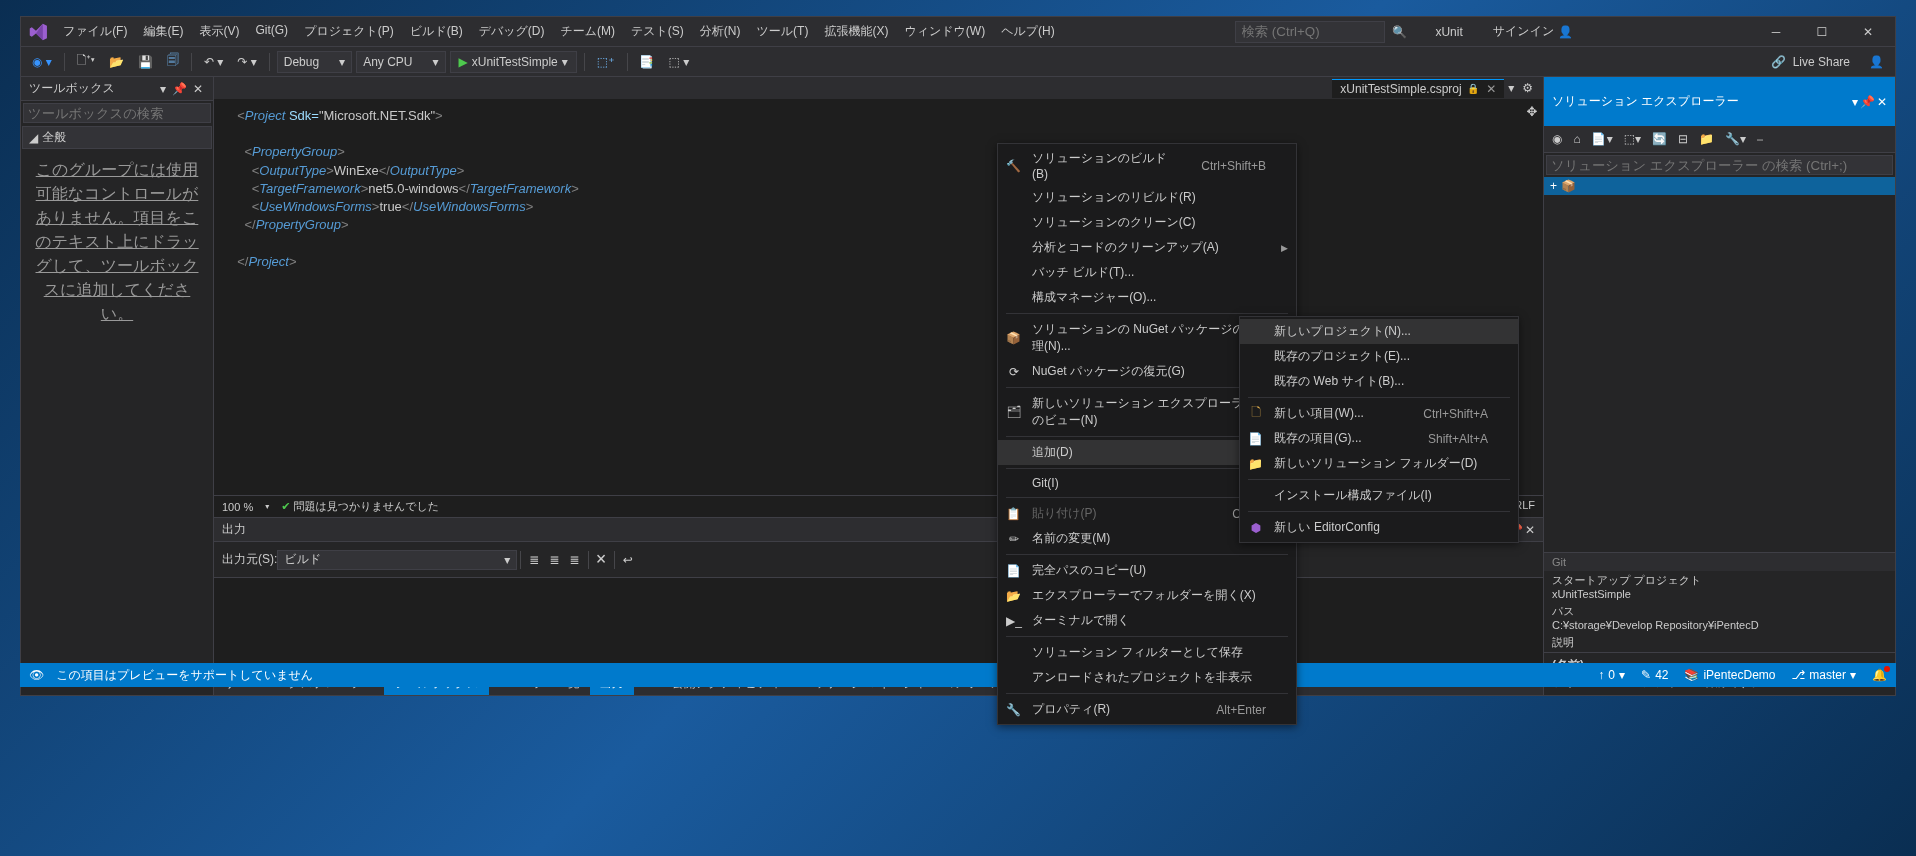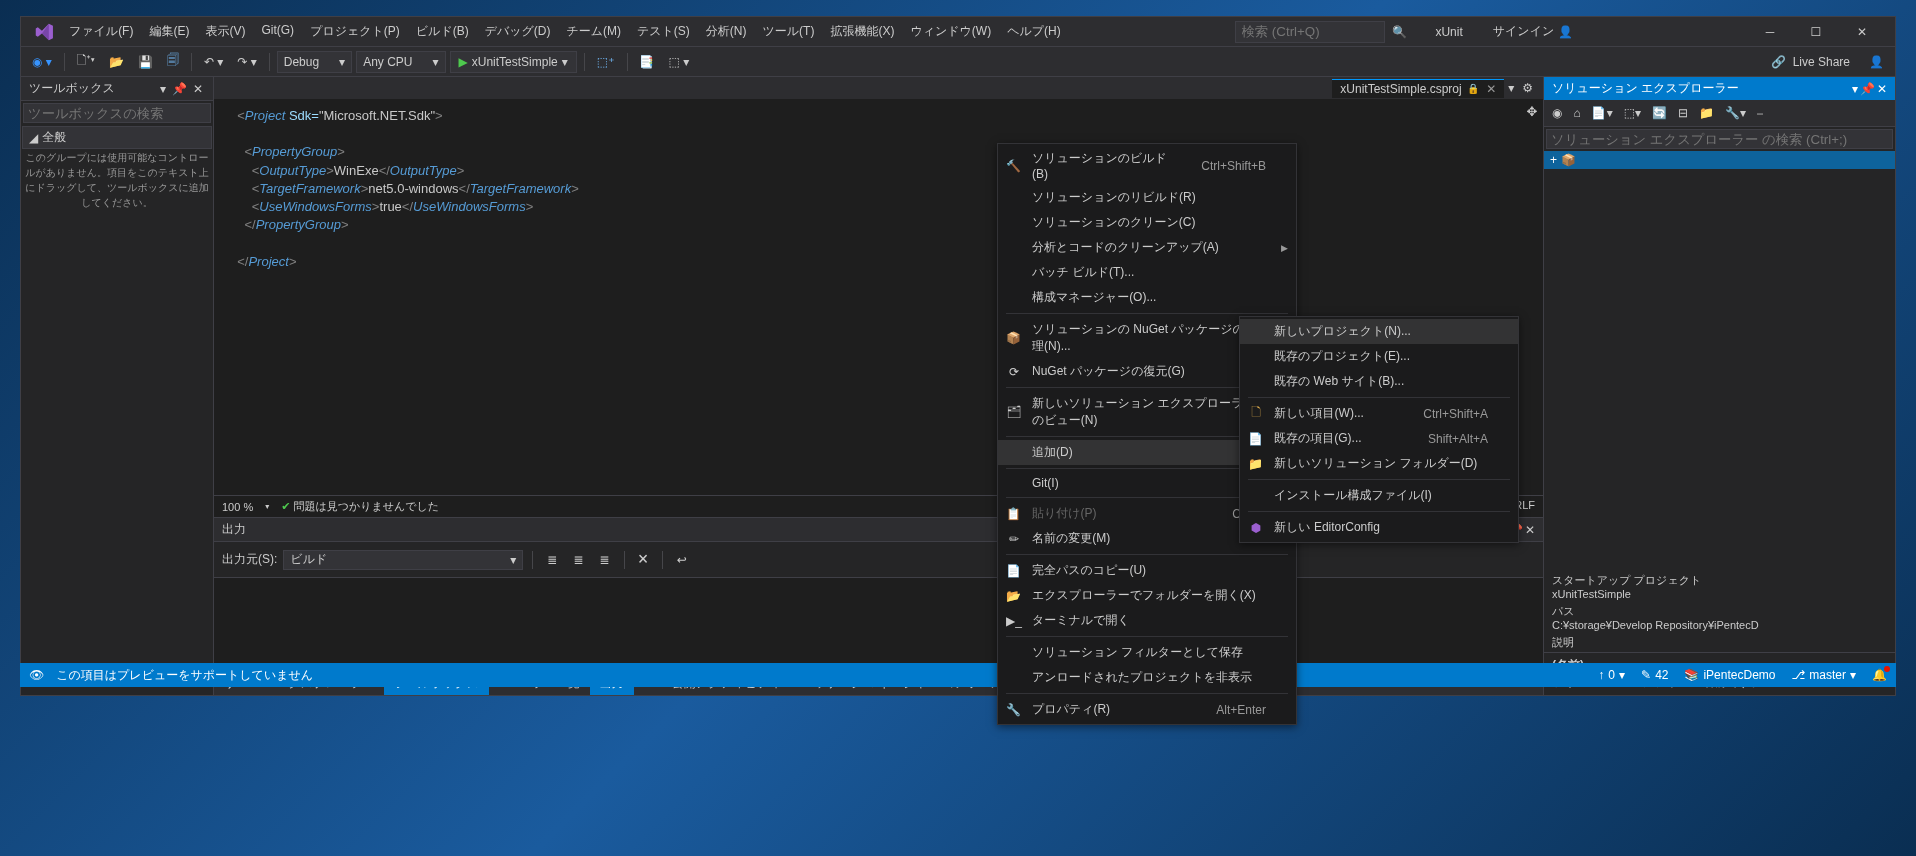--- a/index.html
+++ b/index.html
@@ -1,18 +1,18 @@
 <!DOCTYPE html>
 <html><head>
 <meta charset="utf-8">
 <style>
 * { margin: 0; padding: 0; box-sizing: border-box; font-family: 'Segoe UI', 'Meiryo', sans-serif; }
 body { background: linear-gradient(135deg, #0a2e52 0%, #1a5b9e 50%, #0a2e52 100%); width: 1916px; height: 856px; overflow: hidden; font-size: 12px; color: #ccc; }
 .vs-window { position: absolute; left: 20px; top: 16px; right: 20px; bottom: 160px; background: #2d2d30; border: 1px solid #3f3f46; display: flex; flex-direction: column; }
-.titlebar { height: 30px; background: #2d2d30; display: flex; align-items: center; padding: 0 12px; border-bottom: 1px solid #3f3f46; }
+.titlebar { height: 30px; background: #2d2d30; display: flex; align-items: center; padding: 0 6px; border-bottom: 1px solid #3f3f46; }
 .vs-logo { width: 22px; height: 22px; margin-right: 6px; }
 .menubar { display: flex; gap: 0; }
 .menu-item { padding: 4px 8px; color: #ccc; cursor: pointer; white-space: nowrap; }
 .search-box { margin-left: auto; display: flex; align-items: center; }
 .search-input { background: #333337; border: 1px solid #3f3f46; padding: 2px 6px; color: #ccc; width: 150px; height: 22px; }
 .search-icon { padding: 0 8px; color: #999; }
 .app-name { color: #ccc; padding: 0 20px; }
 .window-controls { display: flex; margin-left: auto; gap: 4px; }
 .sign-in { color: #ccc; padding: 0 10px; display: flex; align-items: center; gap: 4px; }
 .win-btn { width: 42px; height: 28px; display: flex; align-items: center; justify-content: center; color: #ccc; cursor: pointer; }
@@ -23,45 +23,45 @@
 .tb-start { background: #333337; border: 1px solid #3f3f46; padding: 2px 8px; color: #ccc; height: 22px; display: flex; align-items: center; gap: 4px; cursor: pointer; }
 .tb-start .play { color: #4ec94e; }
 .liveshare { margin-left: auto; color: #ccc; padding: 0 10px; display: flex; align-items: center; gap: 6px; }
 .main { flex: 1; display: flex; overflow: hidden; }
 .left-panel { width: 193px; background: #252526; border-right: 1px solid #3f3f46; display: flex; flex-direction: column; }
 .panel-header { background: #2d2d30; padding: 3px 8px; display: flex; align-items: center; border-bottom: 1px solid #3f3f46; }
 .panel-header span { flex: 1; }
 .panel-search { margin: 2px; }
 .panel-search input { width: 100%; background: #333337; border: 1px solid #3f3f46; padding: 2px 4px; color: #ccc; height: 20px; }
 .toolbox-group { padding: 2px 6px; background: #333337; border: 1px solid #3f3f46; margin: 1px; display: flex; align-items: center; gap: 4px; cursor: pointer; }
-.toolbox-msg { padding: 0; color: #999; font-size: 10px; line-height: 1.5; text-align: center; }
+.toolbox-msg { padding: 8px; color: #999; font-size: 16px; line-height: 1.5; text-align: center; text-decoration: underline; }
 .center { flex: 1; display: flex; flex-direction: column; overflow: hidden; }
 .editor-tabs { height: 22px; background: #2d2d30; display: flex; align-items: center; justify-content: flex-end; padding-right: 6px; }
 .editor-tab { background: #1e1e1e; padding: 2px 8px; color: #ccc; display: flex; align-items: center; gap: 6px; border-top: 1px solid #0097fb; }
 .editor-tab .lock { color: #999; font-size: 10px; }
 .editor-tab .close { color: #999; cursor: pointer; }
 .editor-body { flex: 1; background: #1e1e1e; position: relative; padding: 8px 16px; font-family: Consolas, monospace; font-size: 13px; line-height: 1.4; overflow: hidden; }
 .code-line { white-space: pre; }
 .c-gray { color: #808080; }
 .c-tag { color: #569cd6; font-style: italic; }
 .c-attr { color: #9cdcfe; }
 .c-str { color: #c8c8c8; }
 .c-val { color: #c8c8c8; }
 .editor-status { height: 22px; background: #1e1e1e; border-top: 1px solid #3f3f46; display: flex; align-items: center; padding: 0 8px; gap: 12px; font-size: 11px; }
 .editor-status .right { margin-left: auto; display: flex; gap: 12px; }
 .output-panel { height: 154px; background: #252526; border-top: 1px solid #3f3f46; display: flex; flex-direction: column; }
 .output-header { padding: 3px 8px; display: flex; align-items: center; border-bottom: 1px solid #3f3f46; background: #2d2d30; }
-.output-toolbar { padding: 4px 8px; display: flex; align-items: center; gap: 6px; border-bottom: 1px solid #3f3f46; }
+.output-toolbar { padding: 4px 8px; display: flex; align-items: center; border-bottom: 1px solid #3f3f46; }
 .output-combo { background: #333337; border: 1px solid #3f3f46; padding: 2px 6px; color: #ccc; height: 20px; width: 240px; display: flex; align-items: center; justify-content: space-between; }
 .output-body { flex: 1; background: #1e1e1e; }
 .bottom-tabs { height: 24px; background: #2d2d30; border-top: 1px solid #3f3f46; display: flex; align-items: stretch; }
 .bottom-tab { padding: 3px 10px; color: #ccc; cursor: pointer; display: flex; align-items: center; }
 .bottom-tab.active { background: #007acc; color: #fff; }
 .right-panel { width: 352px; background: #252526; border-left: 1px solid #3f3f46; display: flex; flex-direction: column; }
-.solution-header { background: #007acc; color: #fff; padding: 3px 8px; display: flex; align-items: center; }
+.solution-header { background: #007acc; color: #fff; padding: 16px 8px; display: flex; align-items: center; }
 .solution-toolbar { padding: 4px; display: flex; gap: 3px; border-bottom: 1px solid #3f3f46; background: #2d2d30; }
 .sol-btn { padding: 2px 4px; cursor: pointer; color: #ccc; }
 .solution-search { margin: 2px; }
 .solution-search input { width: 100%; background: #333337; border: 1px solid #3f3f46; padding: 2px 4px; color: #ccc; height: 20px; }
 .solution-tree { background: #252526; }
 .tree-node { padding: 2px 6px; display: flex; align-items: center; gap: 4px; background: #0e639c; color: #fff; cursor: pointer; }
 .context-menu { position: absolute; background: #1b1b1c; border: 1px solid #333337; box-shadow: 0 2px 8px rgba(0,0,0,.5); z-index: 100; min-width: 280px; padding: 2px 0; }
 .ctx-item { padding: 4px 30px 4px 34px; display: flex; align-items: center; color: #ccc; cursor: pointer; position: relative; font-size: 12px; }
 .ctx-item.highlight { background: #333334; }
 .ctx-shortcut { margin-left: auto; color: #999; padding-left: 20px; }
@@ -273,20 +273,25 @@
         <span class="sol-btn">⎯</span>
       </div>
       <div class="solution-search"><input placeholder="ソリューション エクスプローラー の検索 (Ctrl+;)" style=""></div>
       <div class="solution-tree">
         <div class="tree-node">
             <span>+ </span>
             <span>📦</span>
           </div>
       </div>
       <div style="flex:1"></div>
+      <div class="props-section" style="border-top:1px solid #3f3f46">
+        <div class="panel-header" style="background:#2d2d30;border-bottom:none">
+          <span style="font-size:11px;color:#888">Git</span>
+        </div>
+      </div>
       <div class="props-section">
         <div class="props-row">
             <div class="props-key">スタートアップ プロジェクト</div>
             <div class="props-val">xUnitTestSimple</div>
           </div>
         <div class="props-row">
             <div class="props-key">パス</div>
             <div class="props-val">C:¥storage¥Develop Repository¥iPentecD</div>
           </div>
         <div class="props-row">

